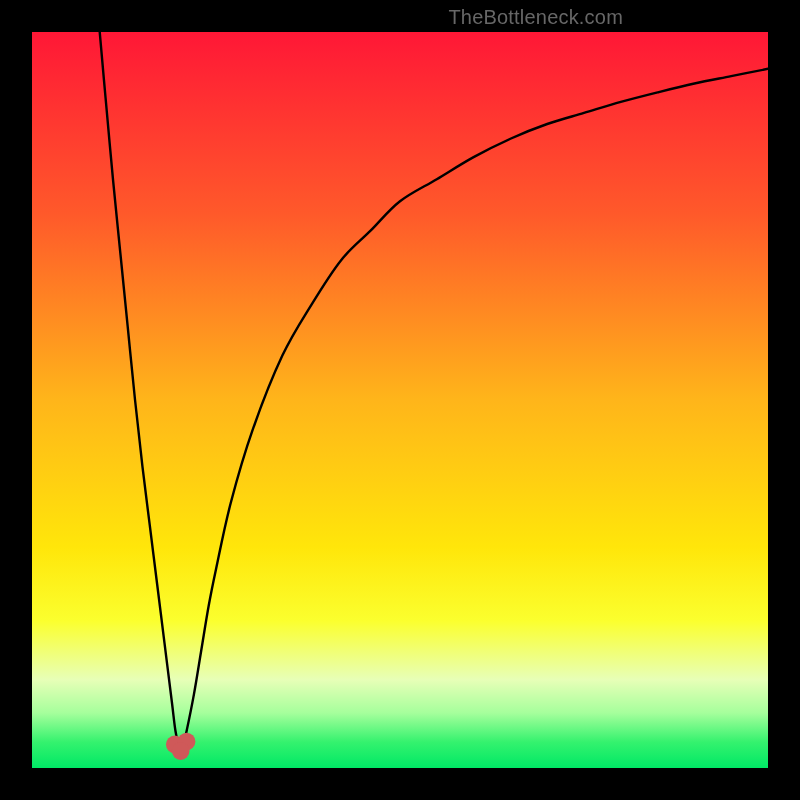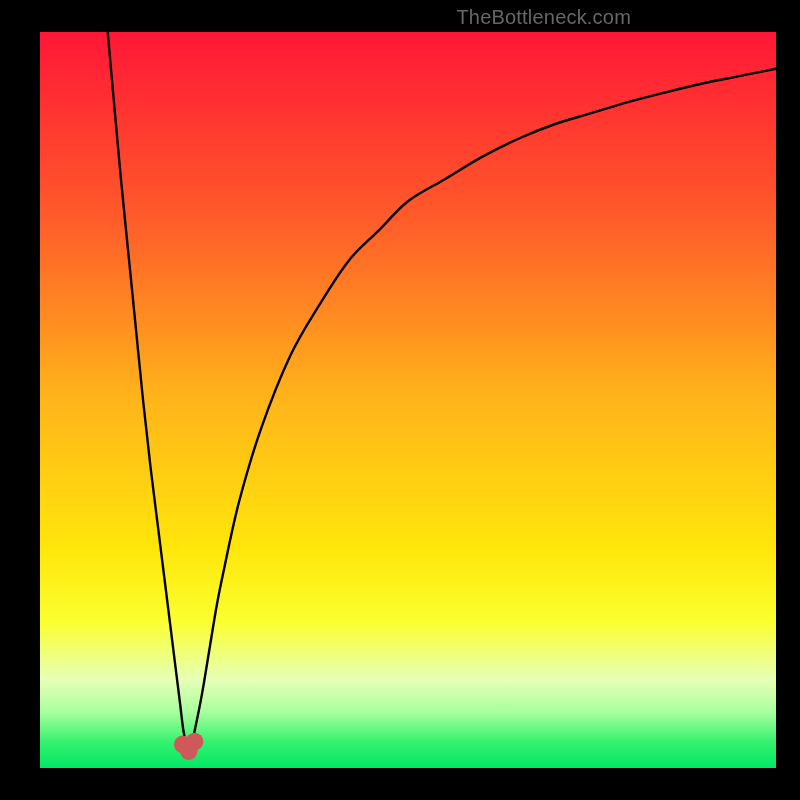--- a/index.html
+++ b/index.html
@@ -10,21 +10,20 @@
     background: #000;
     overflow: hidden;
   }
   .frame {
     position: absolute;
     top: 0;
     left: 0;
     width: 633px;
     height: 800px;
     background: #000;
-    margin-left: 8px;
   }
   .plot {
     position: absolute;
     top: 32px;
     left: 32px;
     width: 736px;
     height: 736px;
   }
   .gradient {
     position: absolute;

